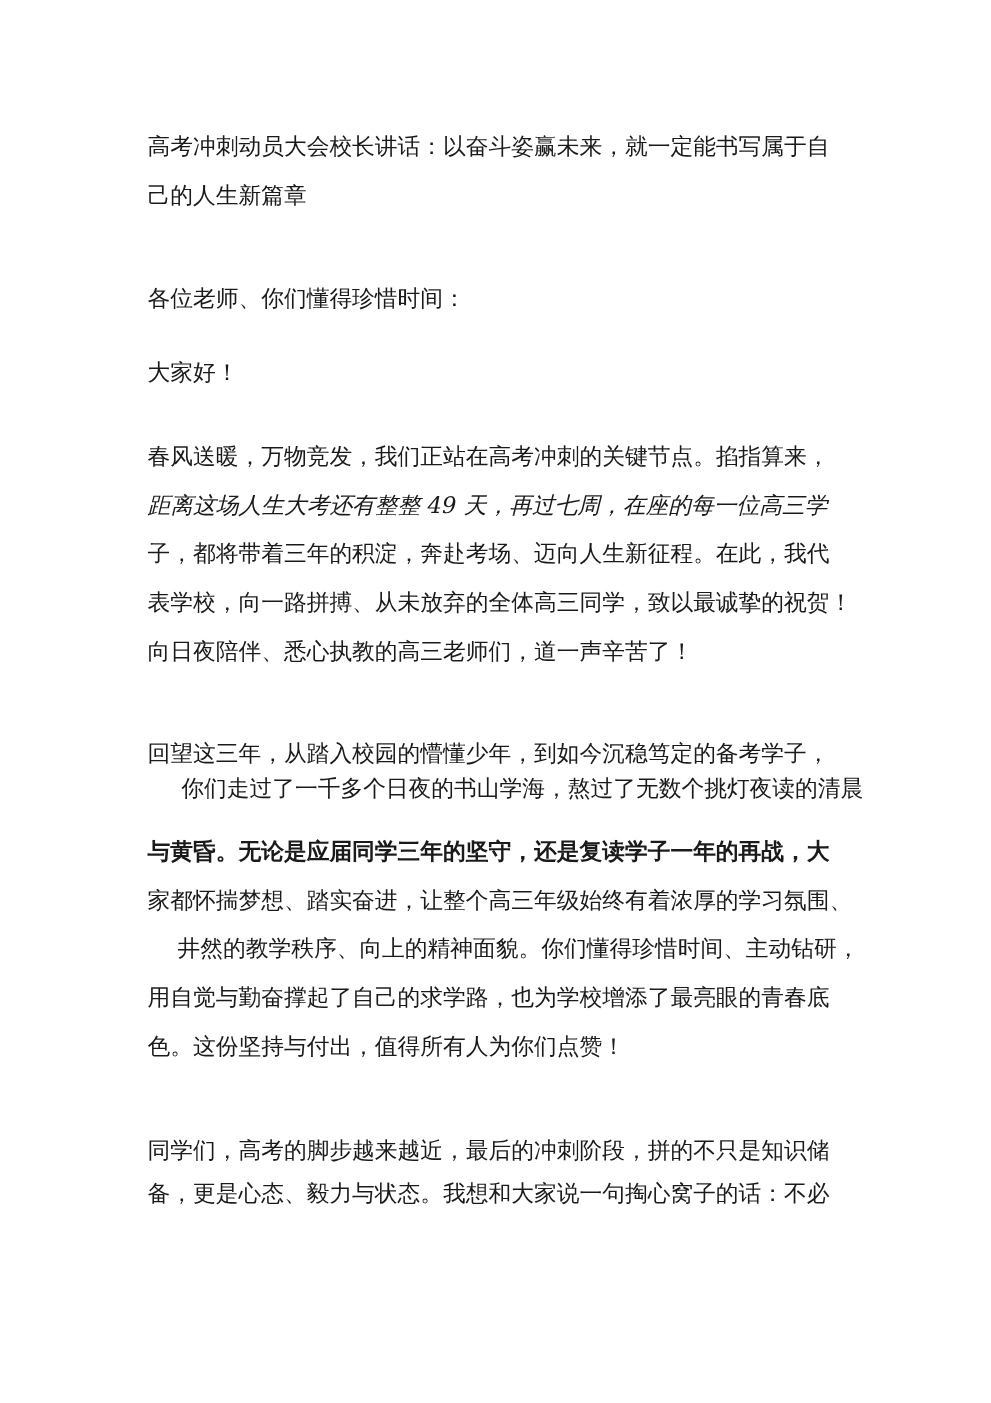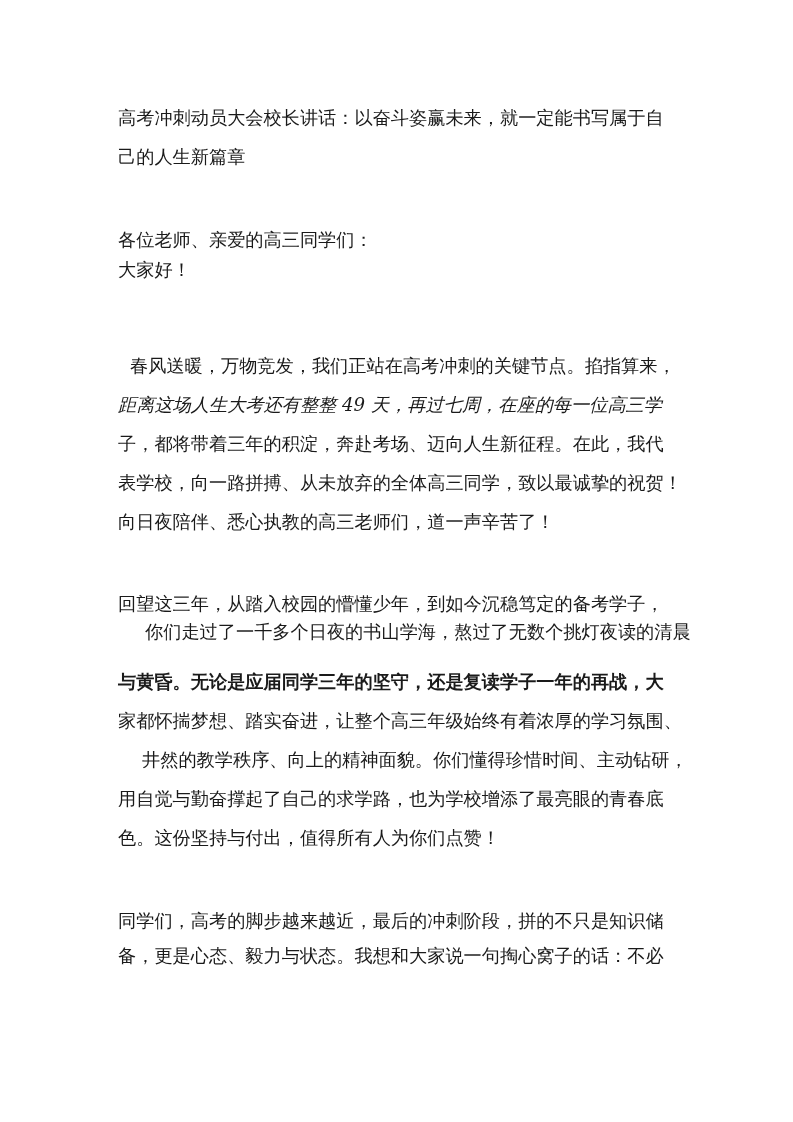--- a/index.html
+++ b/index.html
@@ -32,24 +32,24 @@
     }
   </style>
 </head>
 <body>
 
 <div class="page">
 
   <div class="line" style="top:106px;text-align:right;">高考冲刺动员大会校长讲话：以奋斗姿赢未来，就一定能书写属于自</div>
   <div class="line" style="top:145px;">己的人生新篇章</div>
 
-  <div class="line" style="top:228px;">各位老师、亲爱的高三同学们：</div>
-  <div class="line" style="top:259px;font-family:Liberation Mono, monospace;">大家好！</div>
+  <div class="line" style="top:228px;">各位老师、你们懂得珍惜时间：</div>
+  <div class="line" style="top:287px;">大家好！</div>
 
-  <div class="line" style="top:354px;margin-left:12px;">春风送暖，万物竞发，我们正站在高考冲刺的关键节点。掐指算来，</div>
+  <div class="line" style="top:354px;">春风送暖，万物竞发，我们正站在高考冲刺的关键节点。掐指算来，</div>
   <div class="line" style="top:393px;font-style:italic;">距离这场人生大考还有整整 49 天，再过七周，在座的每一位高三学</div>
   <div class="line" style="top:432px;">子，都将带着三年的积淀，奔赴考场、迈向人生新征程。在此，我代</div>
   <div class="line" style="top:471px;">表学校，向一路拼搏、从未放弃的全体高三同学，致以最诚挚的祝贺！</div>
   <div class="line" style="top:510px;">向日夜陪伴、悉心执教的高三老师们，道一声辛苦了！</div>
 
   <div class="line" style="top:592px;">回望这三年，从踏入校园的懵懂少年，到如今沉稳笃定的备考学子，</div>
   <div class="line" style="top:620px;margin-left:27px;">你们走过了一千多个日夜的书山学海，熬过了无数个挑灯夜读的清晨</div>
   <div class="line" style="top:670px;font-weight:bold;">与黄昏。无论是应届同学三年的坚守，还是复读学子一年的再战，大</div>
   <div class="line" style="top:709px;">家都怀揣梦想、踏实奋进，让整个高三年级始终有着浓厚的学习氛围、</div>
   <div class="line" style="top:748px;margin-left:24px;">井然的教学秩序、向上的精神面貌。你们懂得珍惜时间、主动钻研，</div>

